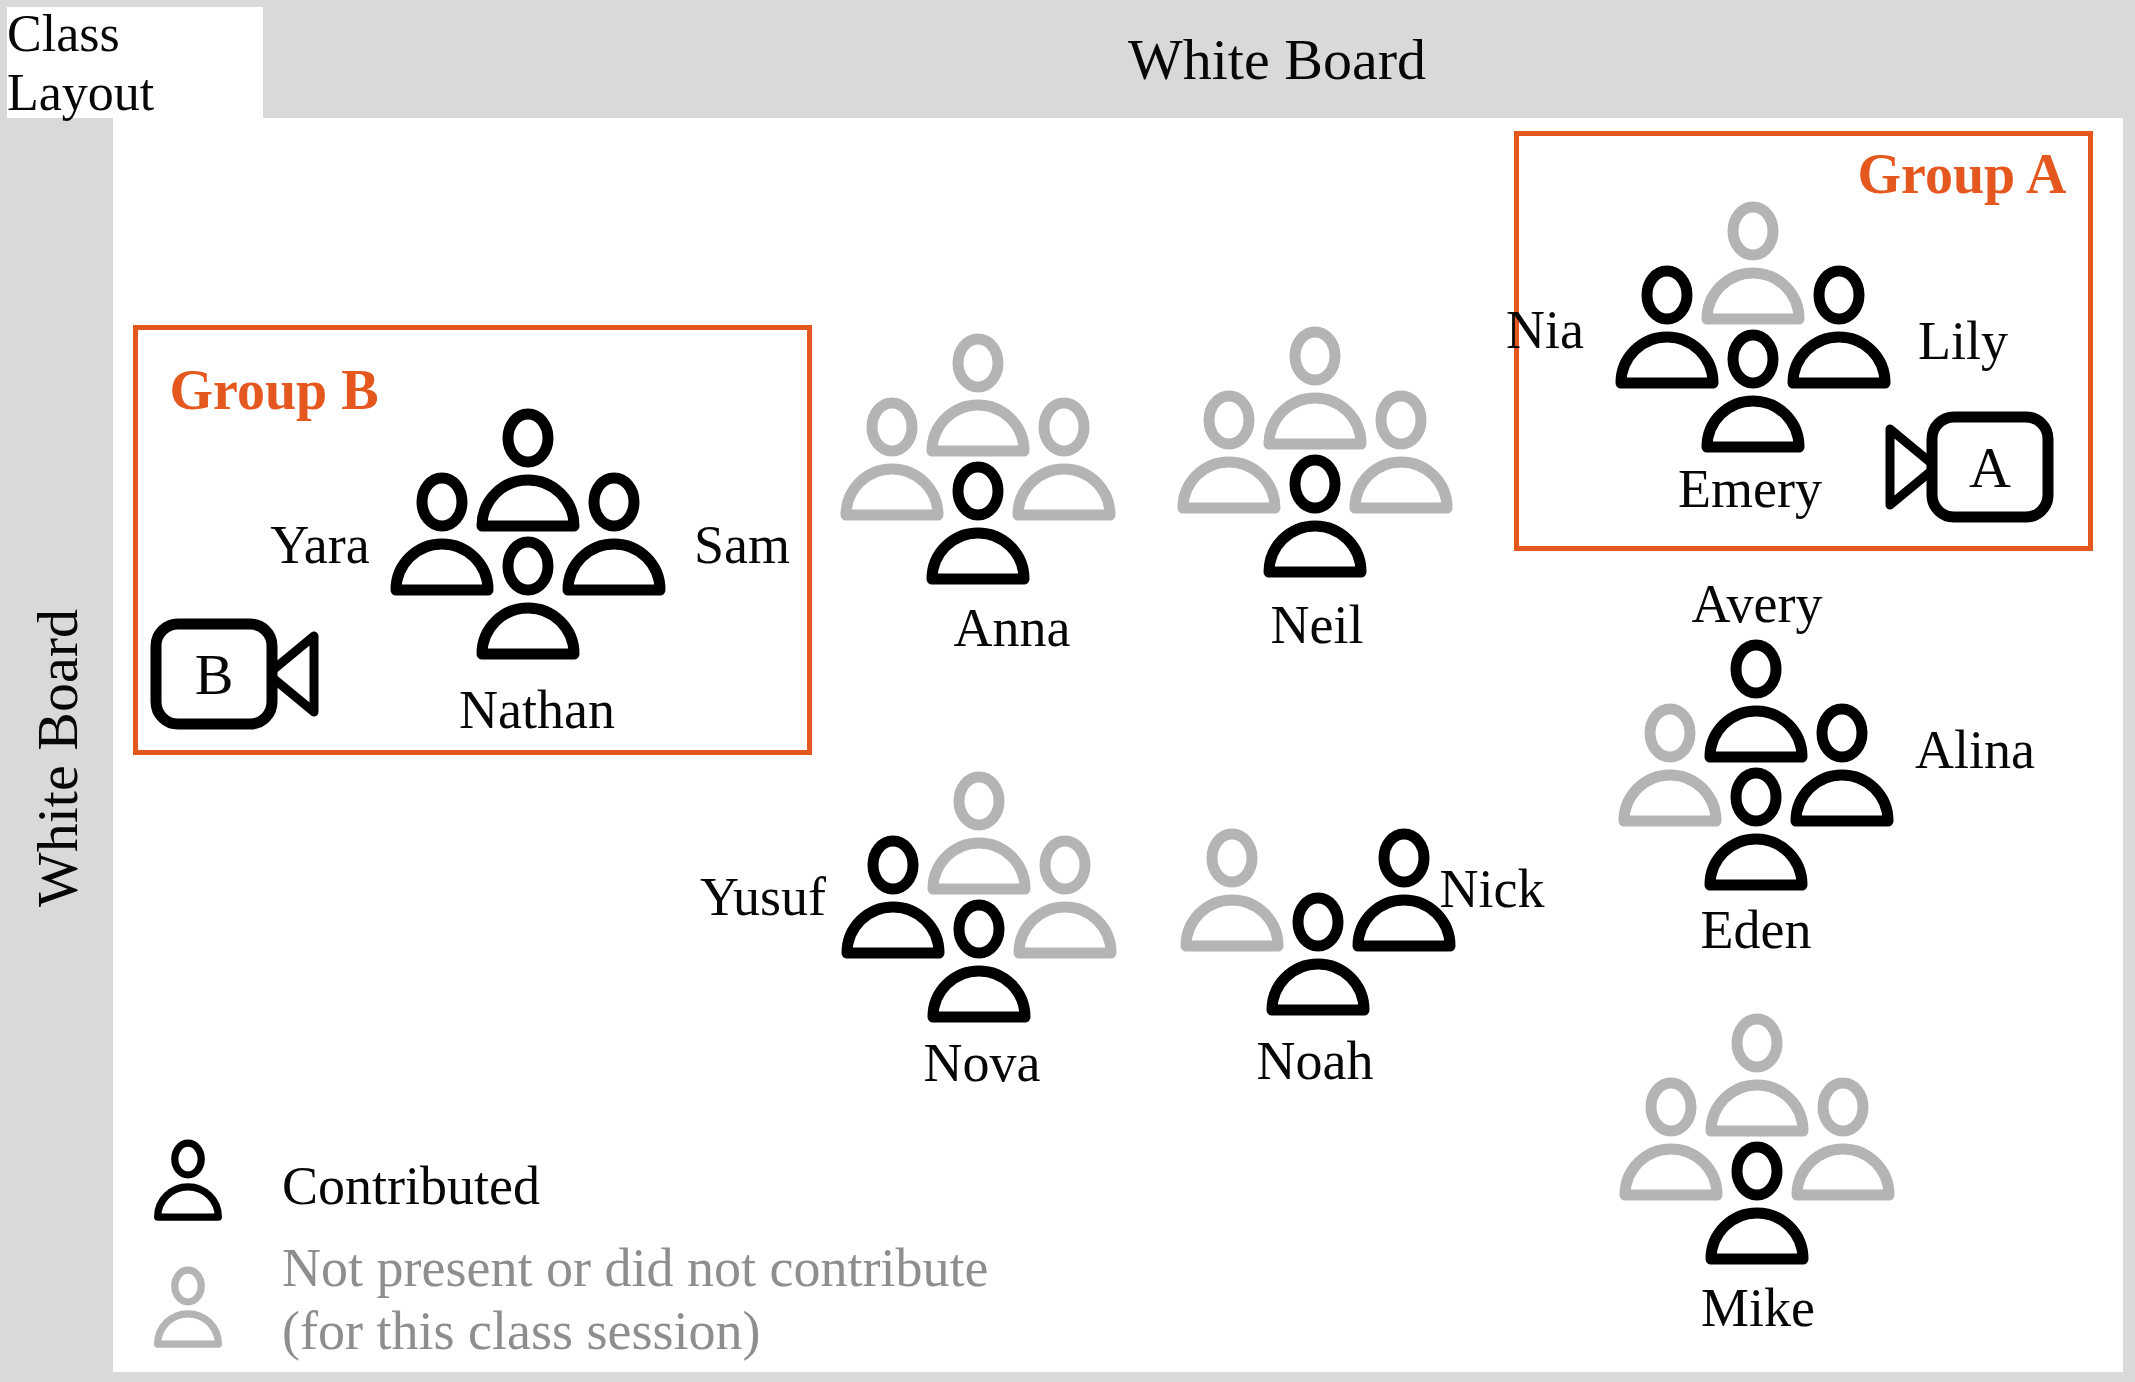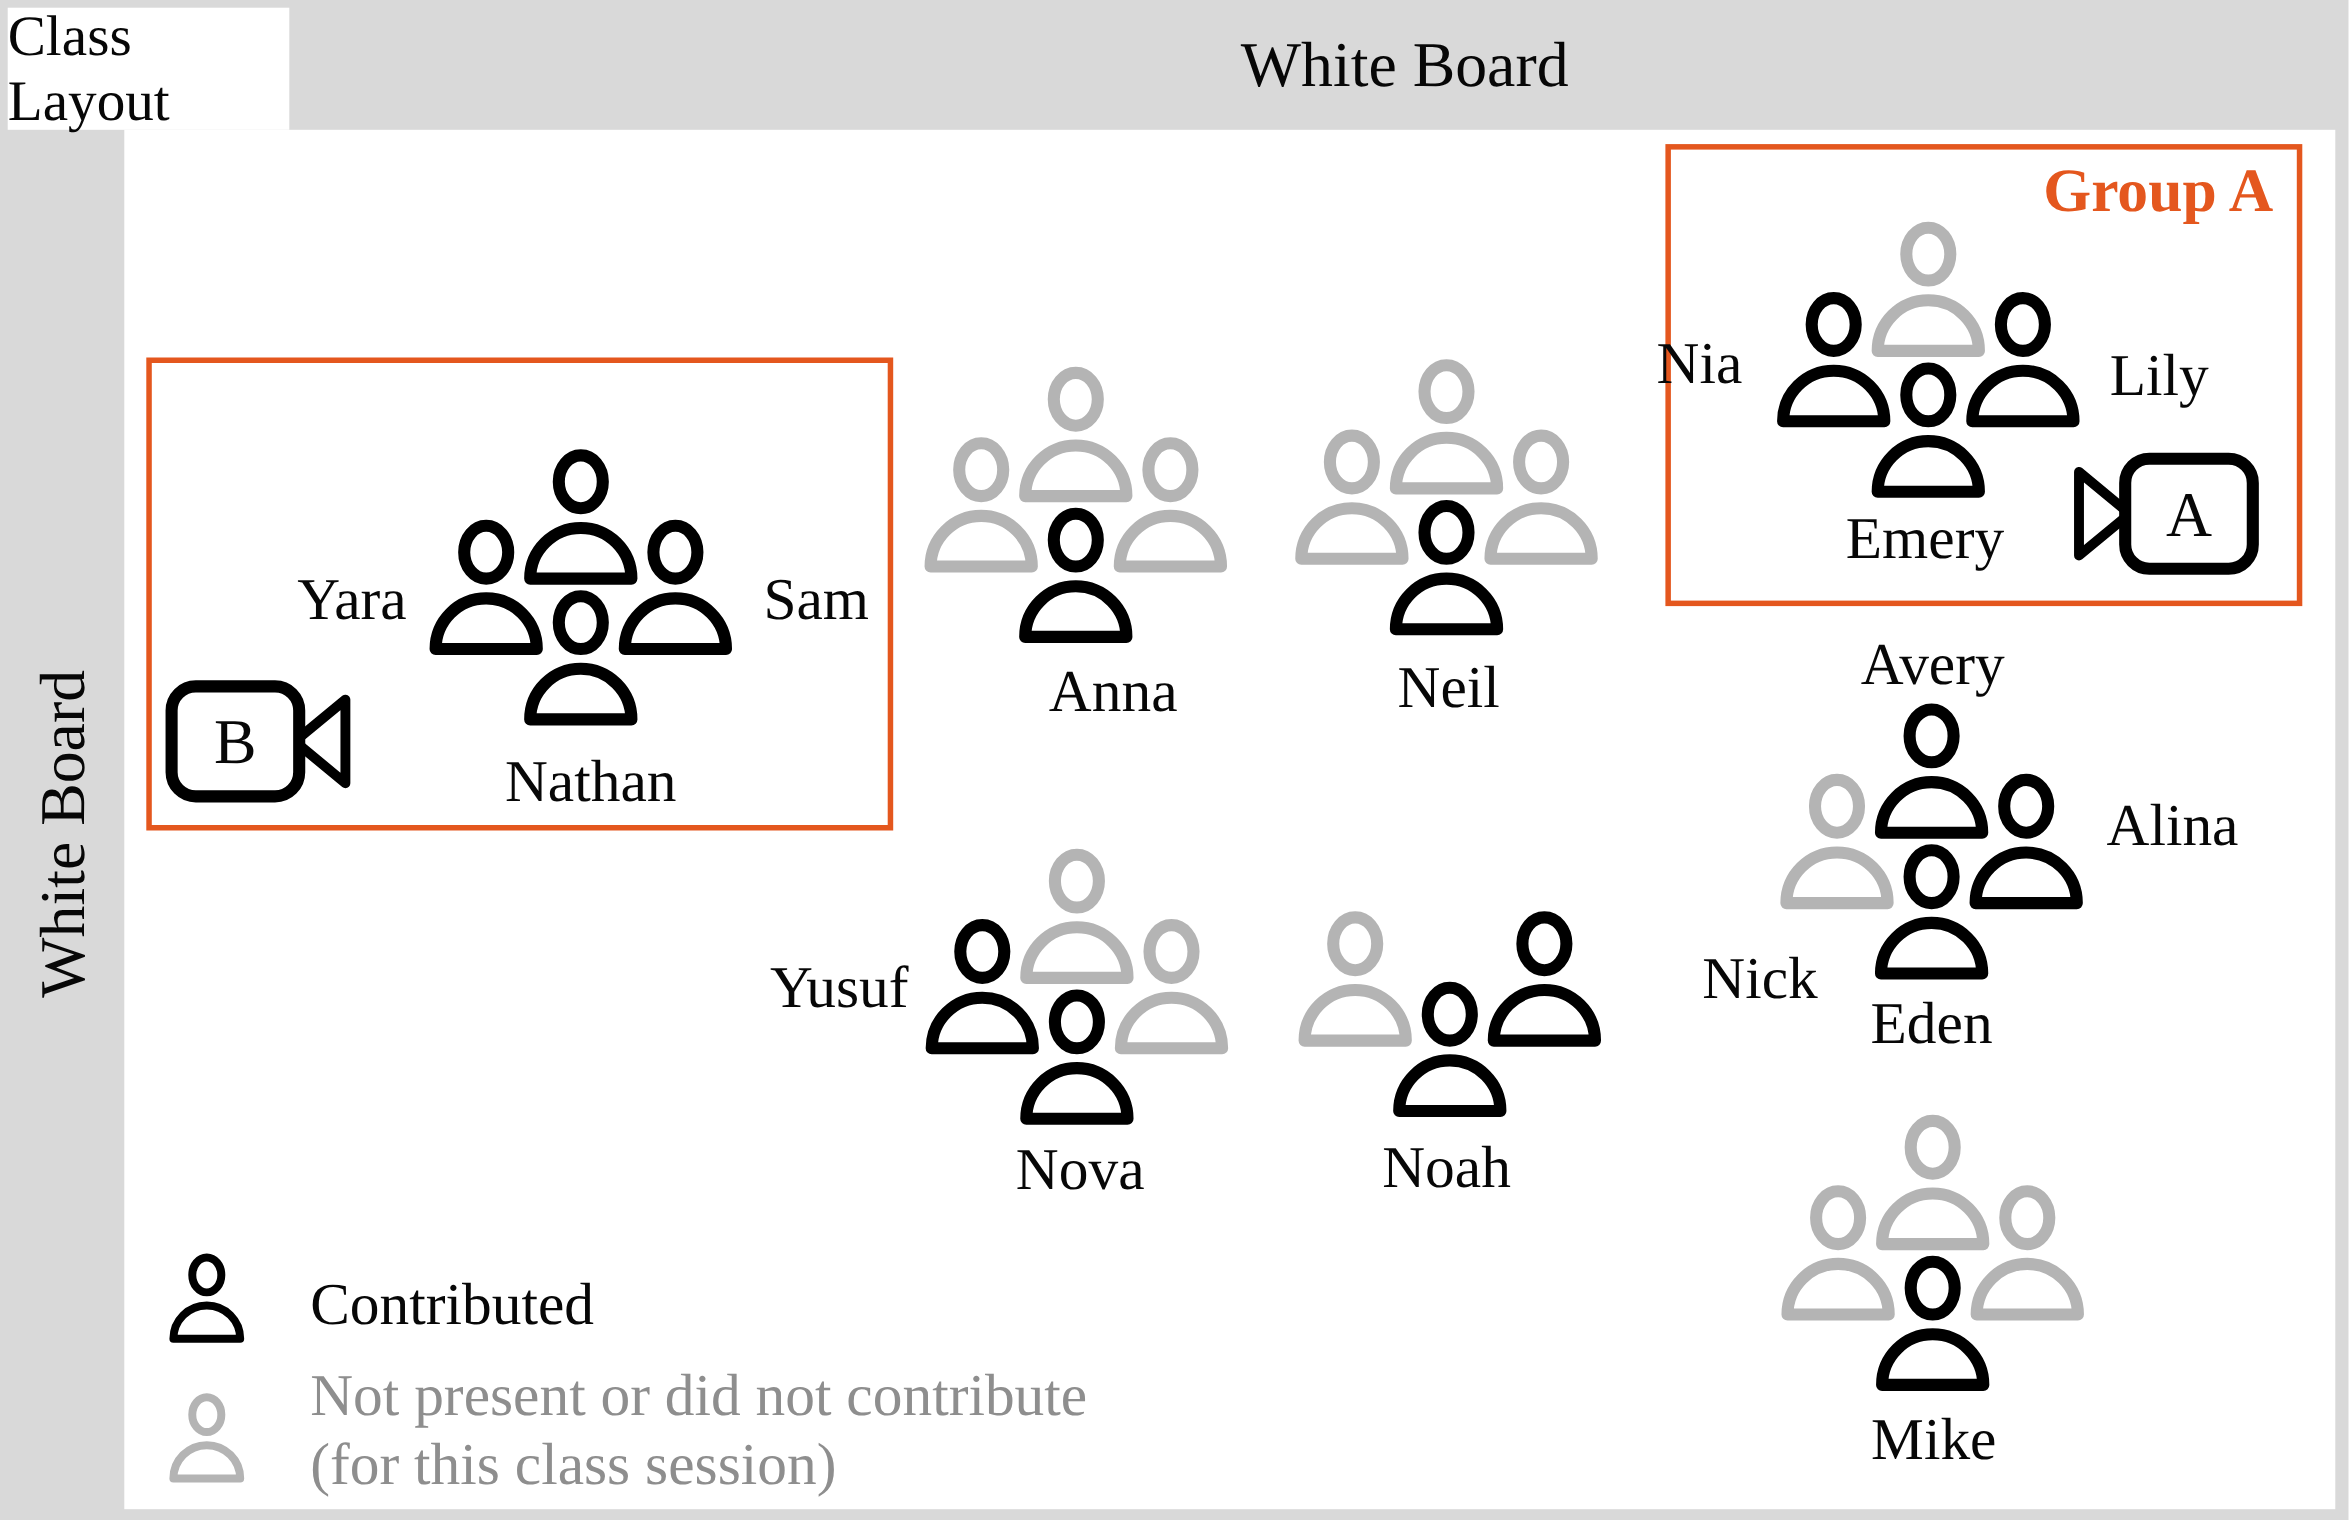--- a/index.html
+++ b/index.html
@@ -39,20 +39,21 @@
     <div class="abs group-box" style="left: 1514px; top: 131px; width: 569px; height: 410px;"></div>
     <div class="abs group-label" style="left: 1962px; top: 174px;">Group A</div>
     <svg width="220" height="150" viewBox="-110 -75 220 150" style="left: 1880px; top: 392px;">
       <g transform="" stroke="#000" fill="#FFFFFF">
        <polygon points="-100,-38 -100,38 -54,0" stroke-width="9" stroke-linejoin="round"></polygon>
        <rect x="-58" y="-50" width="116" height="100" rx="22" ry="22" stroke-width="11"></rect>
      </g>
      <text x="0" y="20" text-anchor="middle" font-size="58" font-family="Liberation Serif, DejaVu Serif, serif" fill="#070707">A</text>
     </svg>
     <div class="abs group-box" style="left: 133px; top: 325px; width: 669px; height: 420px;"></div>
+    <div class="abs group-label" style="left: 274px; top: 390px;">Group B</div>
     <svg width="220" height="150" viewBox="-110 -75 220 150" style="left: 104px; top: 599px;">
       <g transform="scale(-1,1)" stroke="#000" fill="#FFFFFF">
        <polygon points="-100,-38 -100,38 -54,0" stroke-width="9" stroke-linejoin="round"></polygon>
        <rect x="-58" y="-50" width="116" height="100" rx="22" ry="22" stroke-width="11"></rect>
      </g>
      <text x="0" y="20" text-anchor="middle" font-size="58" font-family="Liberation Serif, DejaVu Serif, serif" fill="#070707">B</text>
     </svg>
     <svg width="380" height="340" viewBox="-190 -250 380 340" style="left: 338px; top: 322px;">
       <g transform="translate(0,-128)" stroke="#000000" fill="#FFFFFF" stroke-width="11">
             <ellipse cx="0" cy="-6" rx="20" ry="24"></ellipse>
@@ -160,21 +161,21 @@
           </g>
       <g transform="translate(86,-64)" stroke="#000000" fill="#FFFFFF" stroke-width="11">
             <ellipse cx="0" cy="-6" rx="20" ry="24"></ellipse>
             <path d="M -46 82 A 46 46 0 0 1 46 82 Z" stroke-linejoin="round"></path>
           </g>
       <g transform="translate(0,0)" stroke="#000000" fill="#FFFFFF" stroke-width="11">
             <ellipse cx="0" cy="-6" rx="20" ry="24"></ellipse>
             <path d="M -46 82 A 46 46 0 0 1 46 82 Z" stroke-linejoin="round"></path>
           </g>
     </svg>
-    <div class="abs name" style="left: 1600px; top: 889px; text-align: center;">Nick</div>
+    <div class="abs name" style="left: 1492px; top: 889px; text-align: center;">Nick</div>
     <div class="abs name" style="left: 1315px; top: 1061px;">Noah</div>
     <svg width="380" height="340" viewBox="-190 -250 380 340" style="left: 1566px; top: 553px;">
       <g transform="translate(0,-128)" stroke="#000000" fill="#FFFFFF" stroke-width="11">
             <ellipse cx="0" cy="-6" rx="20" ry="24"></ellipse>
             <path d="M -46 82 A 46 46 0 0 1 46 82 Z" stroke-linejoin="round"></path>
           </g>
       <g transform="translate(-86,-64)" stroke="#B4B4B4" fill="#FFFFFF" stroke-width="11">
             <ellipse cx="0" cy="-6" rx="20" ry="24"></ellipse>
             <path d="M -46 82 A 46 46 0 0 1 46 82 Z" stroke-linejoin="round"></path>
           </g>

